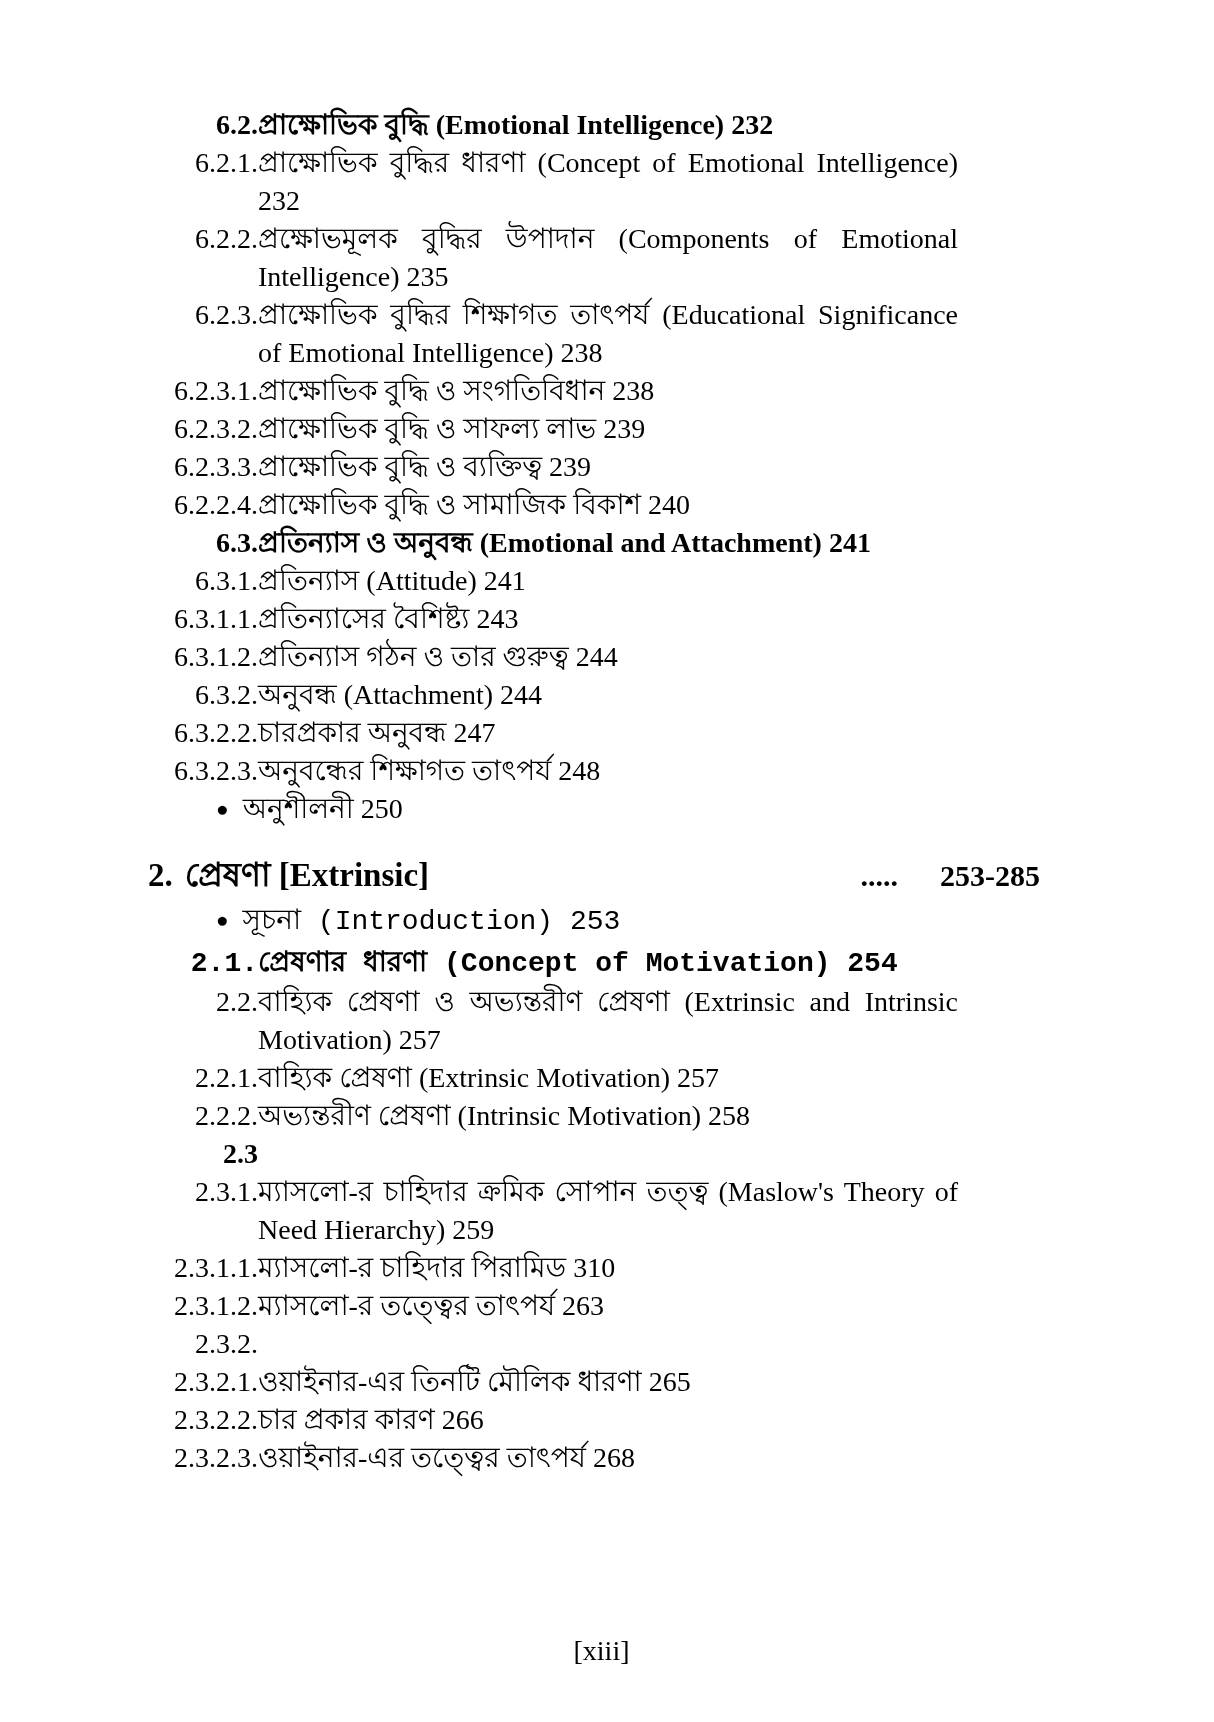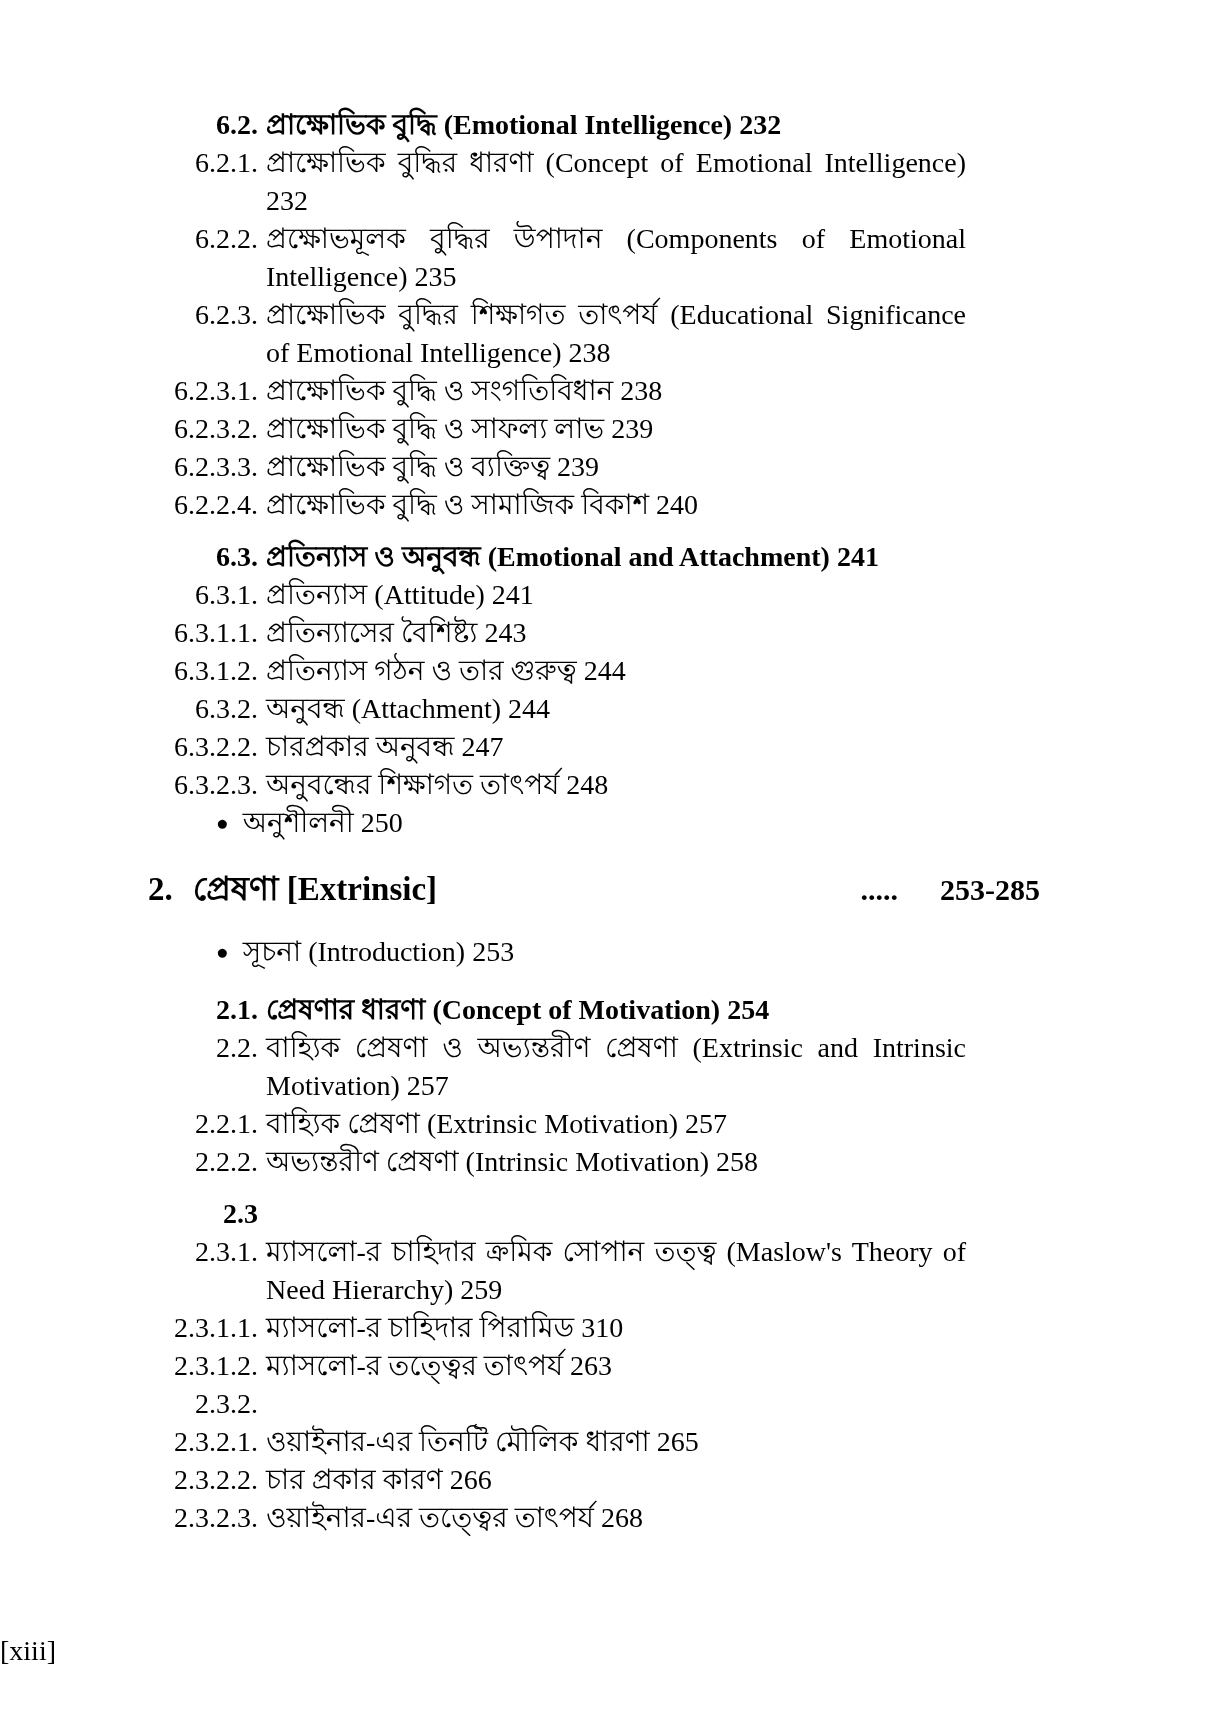--- a/index.html
+++ b/index.html
@@ -22,21 +22,20 @@
   }
   .toc {
     position: absolute;
     left: 148px;
     top: 106px;
     width: 892px;
   }
   .row {
     display: grid;
     grid-template-columns: 110px 700px;
-    column-gap: 8px;
     font-size: 28px;
     line-height: 38px;
   }
   .row .num {
     text-align: right;
     white-space: nowrap;
   }
   .row .txt {
     text-align: justify;
   }
@@ -65,30 +64,30 @@
     margin-right: 12px;
   }
   .row.chapter .leader {
     margin-left: auto;
     display: flex;
     align-items: baseline;
     gap: 42px;
     font-size: 30px;
   }
 
-  .gap-section { margin-top: 14px; }
+  .gap-section { }
   .gap-chapter { margin-top: 24px; }
-  .gap-small   { margin-top: 20px; }
+  .gap-small   { margin-top: 4px; font-family: Liberation Mono, monospace; }
 
   .footer {
     position: absolute;
     left: 0;
     right: 11px;
     top: 1632px;
-    text-align: left;
+    text-align: center;
     font-size: 28px;
     line-height: 38px;
   }
 </style>
 </head>
 <body>
 
 <div class="page">
   <main class="toc">
       <div class="row item bold">

